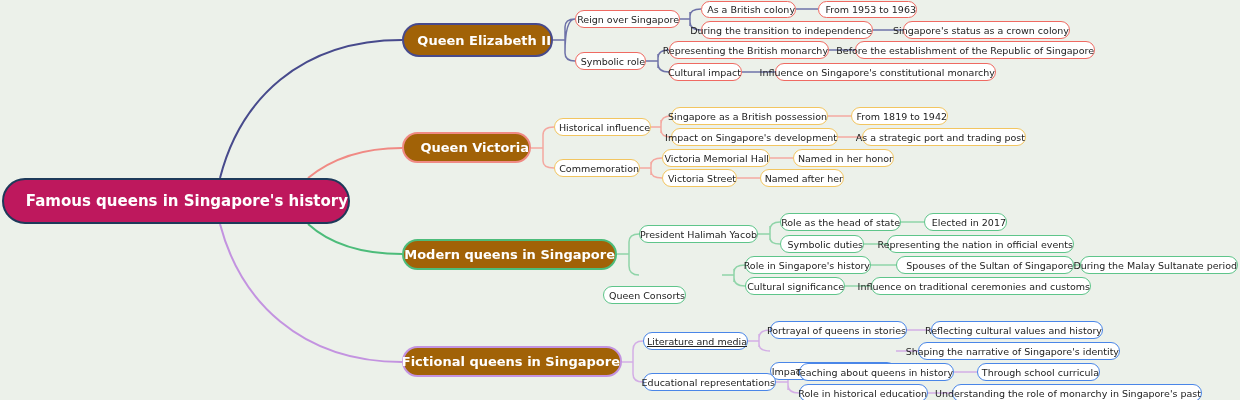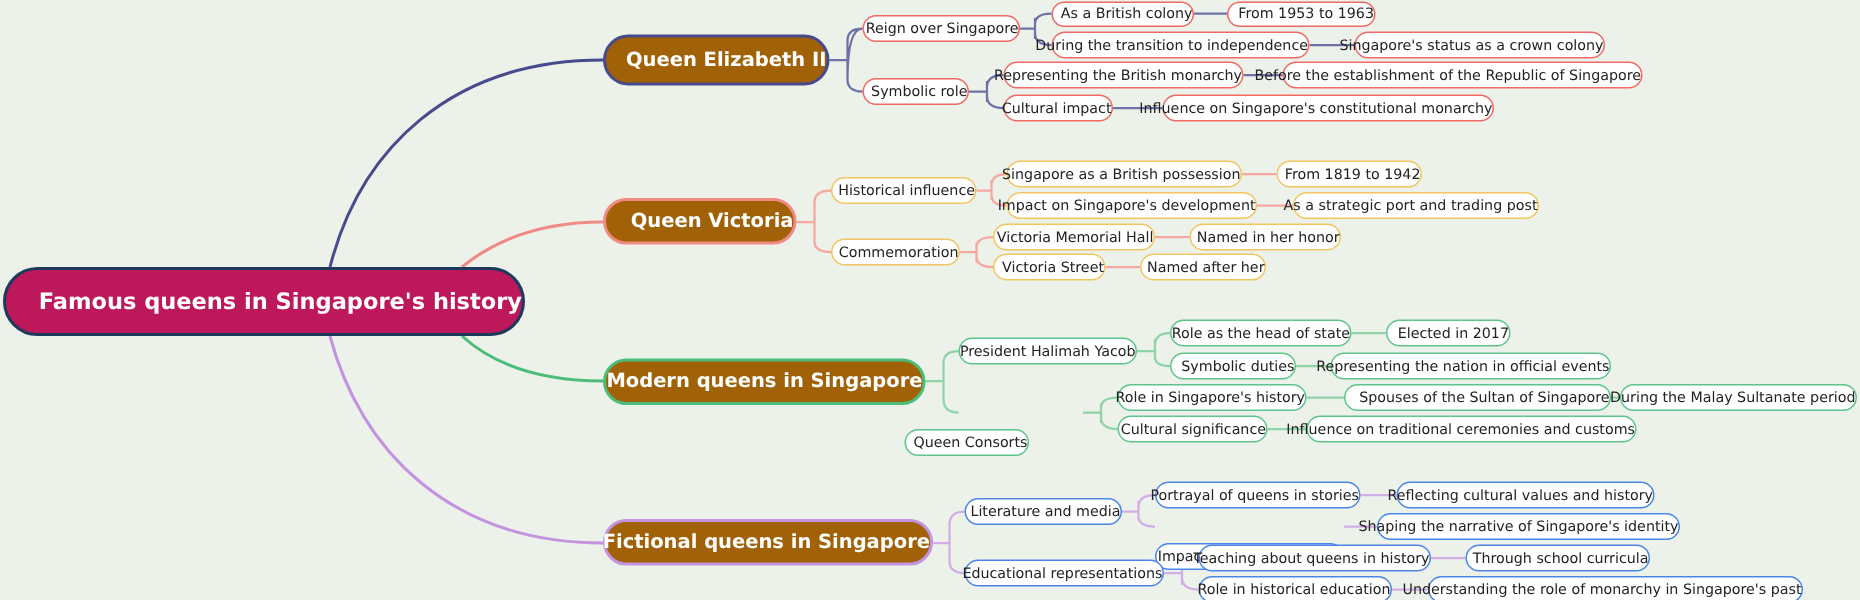--- a/index.html
+++ b/index.html
@@ -185,21 +185,21 @@
 <div class="node sub" style="left:745px;top:277px;width:100px;height:18px;border-color:#5ec58a;">
   <span>Cultural significance</span>
 </div>
 <div class="node sub" style="left:871px;top:277px;width:220px;height:18px;border-color:#5ec58a;">
   <span>Influence on traditional ceremonies and customs</span>
 </div>
 
 <div class="node main" style="left:402px;top:346px;width:220px;height:31px;border-color:#c393e0;">
   <span>Fictional queens in Singapore</span>
 </div>
-<div class="node sub" style="left:643px;top:332px;width:105px;height:18px;border-color:#4a86e8;">
+<div class="node sub" style="left:643px;top:332px;width:105px;height:18px;border-color:#4a86e8;text-decoration:underline;">
   <span>Literature and media</span>
 </div>
 <div class="node sub" style="left:770px;top:321px;width:137px;height:18px;border-color:#4a86e8;">
   <span>Portrayal of queens in stories</span>
 </div>
 <div class="node sub" style="left:931px;top:321px;width:172px;height:18px;border-color:#4a86e8;">
   <span>Reflecting cultural values and history</span>
 </div>
 <div class="node sub" style="left:770px;top:362px;width:126px;height:18px;border-color:#4a86e8;">
   <span>Impact on popular culture</span>

